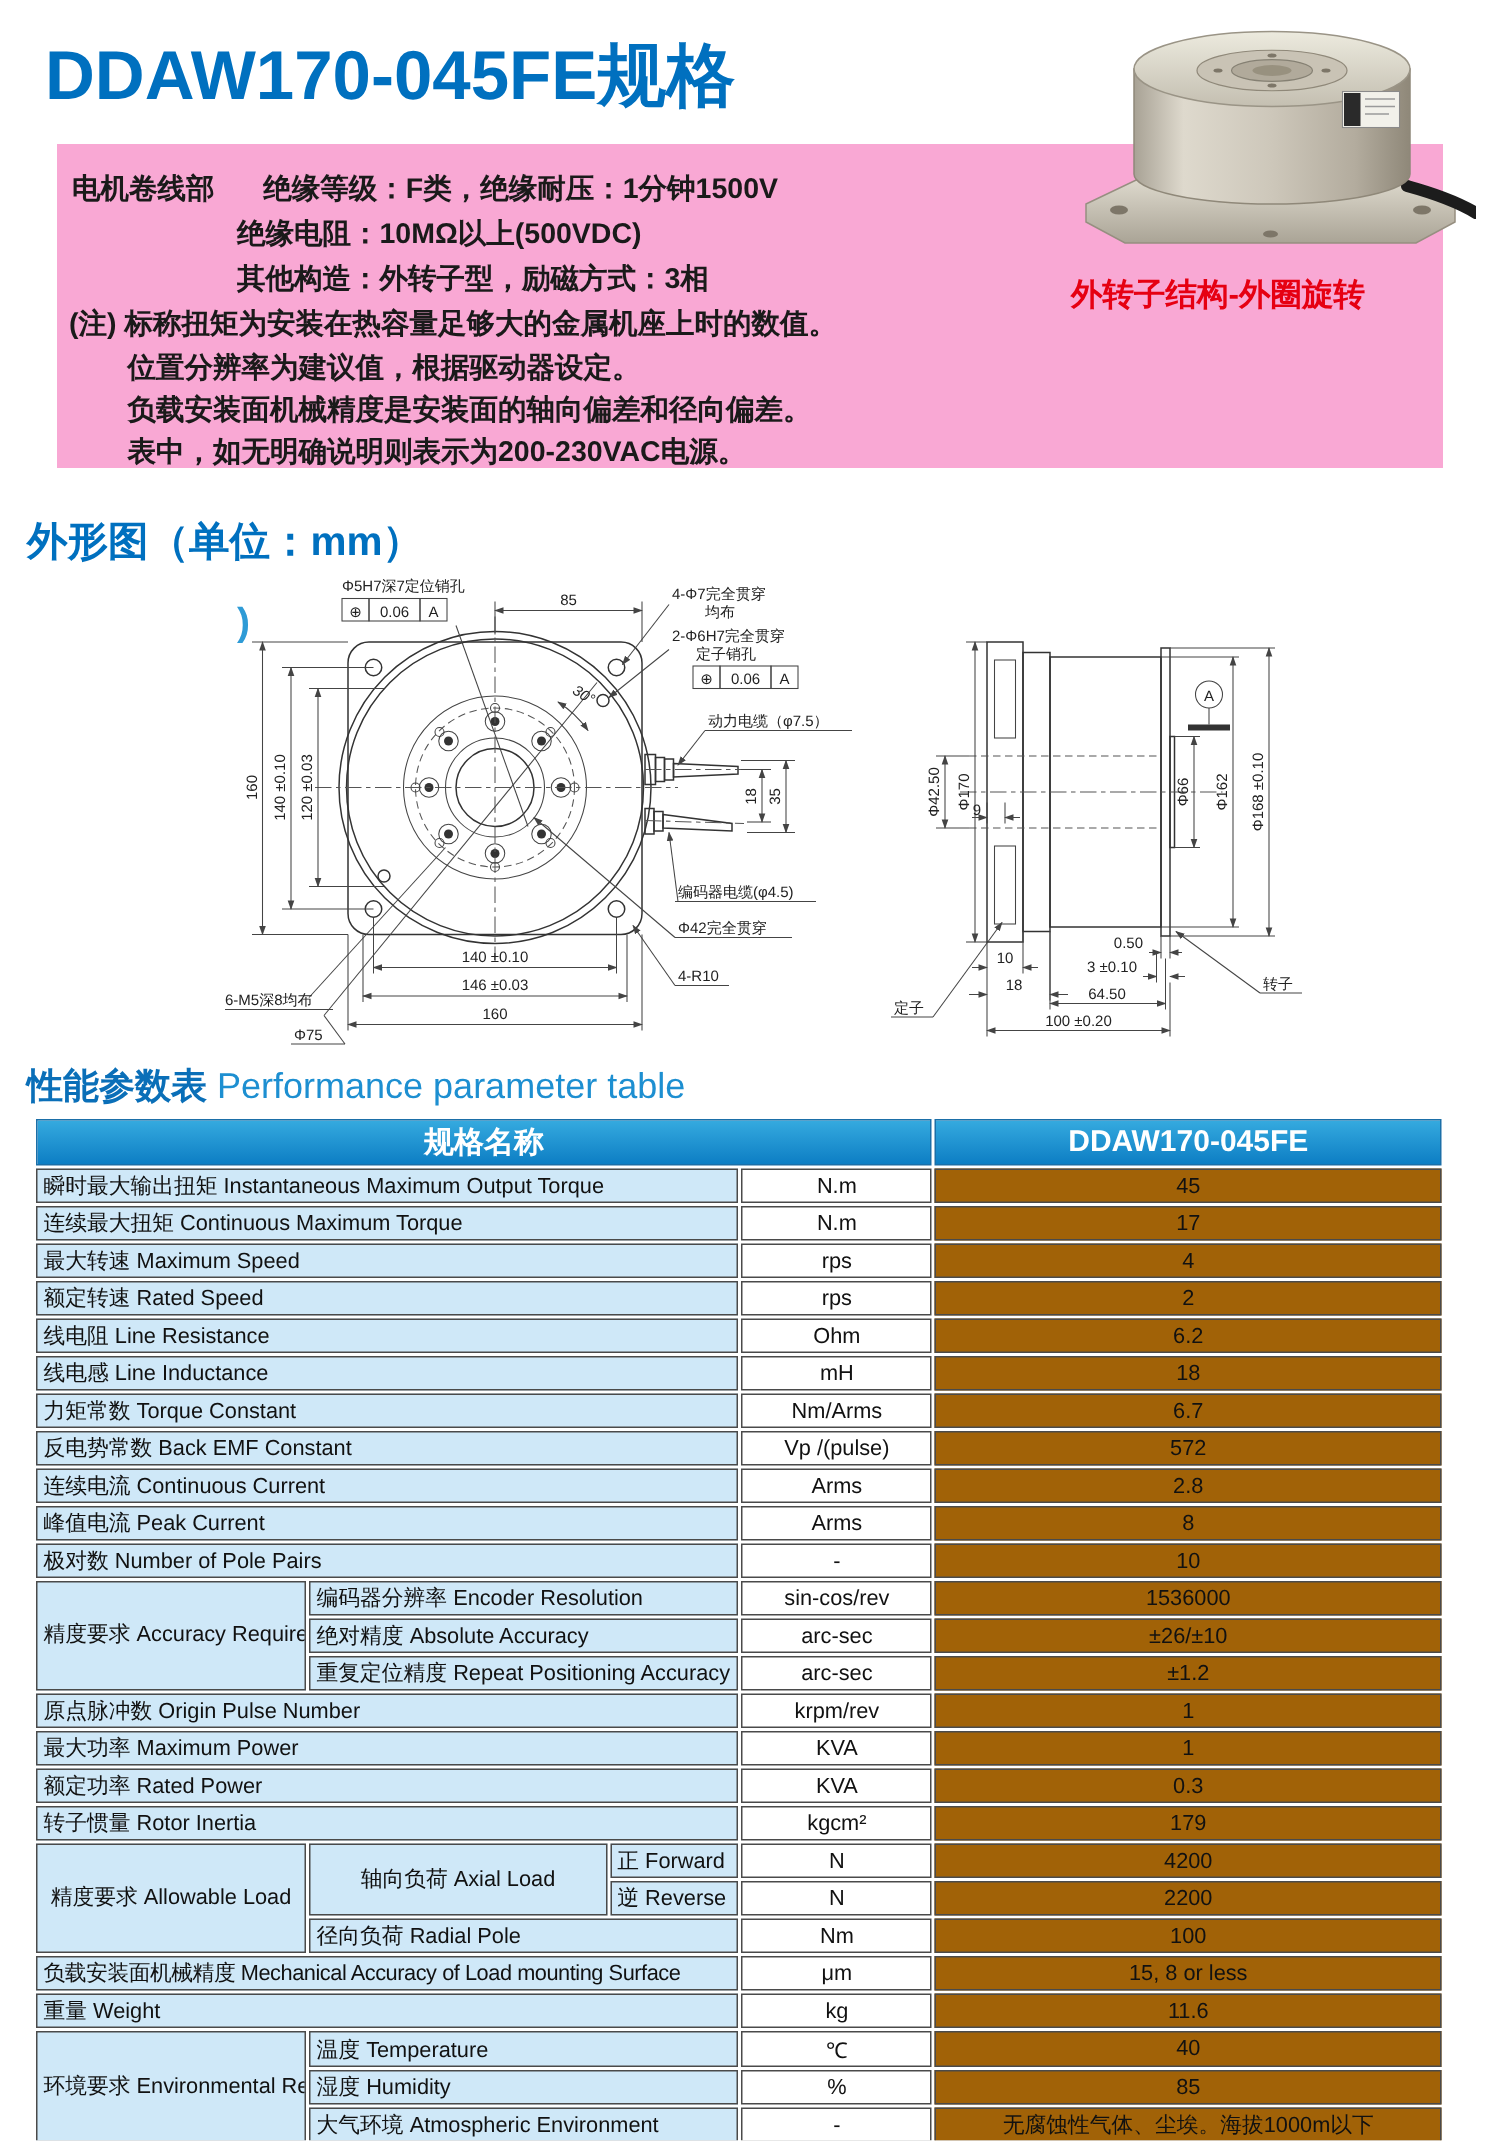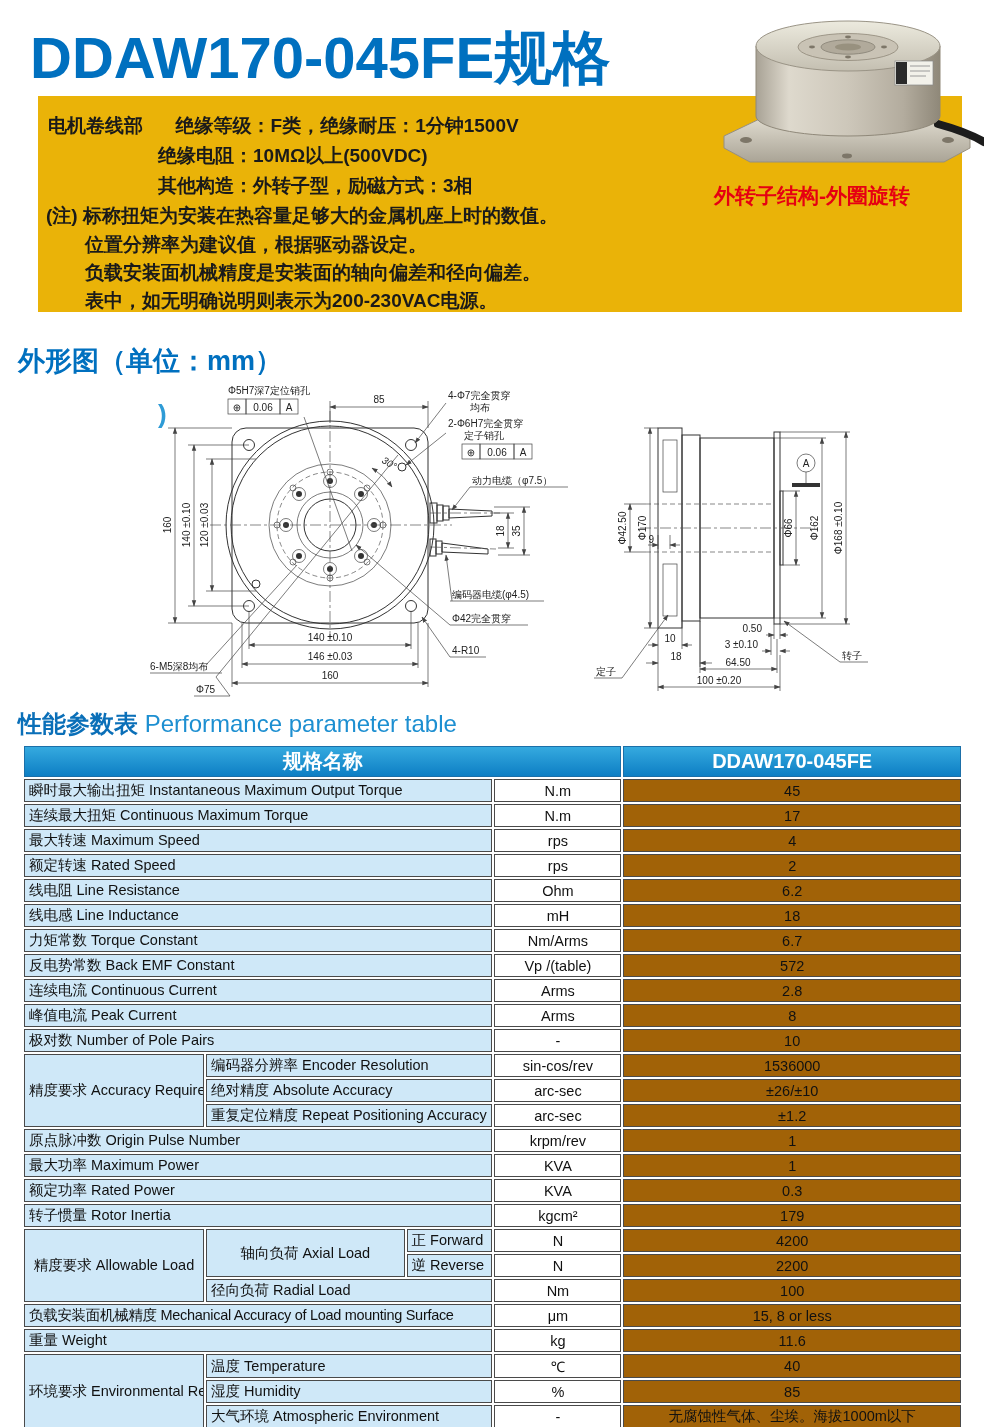--- a/index.html
+++ b/index.html
@@ -1,24 +1,24 @@
 <!DOCTYPE html>
 <html><head>
 <meta charset="utf-8">
 <style>
   * { margin:0; padding:0; box-sizing:border-box; }
   html,body { width:1000px; background:#ffffff; font-family:"Liberation Sans", sans-serif; }
   #page { position:relative; width:1000px; height:1427px; background:#fff; overflow:hidden; }
 
   
-  #main-title { position:absolute; left:30px; top:20px; font-size:58px; font-weight:bold;
+  #main-title { position:absolute; left:30px; top:20px; font-size:46px; font-weight:bold;
     color:#0070bf; letter-spacing:0px; }
 
   #info-box { position:absolute; left:38px; top:96px; width:924px; height:216px;
-    background:#eab308; }
+    background:#f9a8d4; }
   .info-line { position:absolute; font-size:19px; color:#1a1a1a; font-weight:600; white-space:nowrap; }
 
   #product-photo { position:absolute; left:712px; top:6px; width:272px; height:174px; }
   #product-caption { position:absolute; left:714px; top:182px; width:260px; font-size:21px;
     font-weight:bold; color:#e60012; white-space:nowrap; }
 
   
   #outline-title { position:absolute; left:18px; top:343px; font-size:27px; font-weight:bold; color:#0070bf; }
   #drawing { position:absolute; left:0; top:383px; width:1000px; height:330px; }
   .dwg-line { stroke:#333; stroke-width:1; fill:none; }
@@ -434,21 +434,21 @@
             <td class="unit">mH</td>
             <td class="val">18</td>
           </tr>
       <tr>
             <td class="lbl" colspan="3">力矩常数 Torque Constant</td>
             <td class="unit">Nm/Arms</td>
             <td class="val">6.7</td>
           </tr>
       <tr>
             <td class="lbl" colspan="3">反电势常数 Back EMF Constant</td>
-            <td class="unit">Vp /(table)</td>
+            <td class="unit">Vp /(pulse)</td>
             <td class="val">572</td>
           </tr>
       <tr>
             <td class="lbl" colspan="3">连续电流 Continuous Current</td>
             <td class="unit">Arms</td>
             <td class="val">2.8</td>
           </tr>
       <tr>
             <td class="lbl" colspan="3">峰值电流 Peak Current</td>
             <td class="unit">Arms</td>
@@ -505,21 +505,21 @@
             <td class="lbl">正 Forward</td>
             <td class="unit">N</td>
             <td class="val">4200</td>
           </tr>
       <tr>
             <td class="lbl">逆 Reverse</td>
             <td class="unit">N</td>
             <td class="val">2200</td>
           </tr>
       <tr>
-            <td class="lbl" colspan="2">径向负荷 Radial Load</td>
+            <td class="lbl" colspan="2">径向负荷 Radial Pole</td>
             <td class="unit">Nm</td>
             <td class="val">100</td>
           </tr>
       <tr>
             <td class="lbl squeeze" colspan="3">负载安装面机械精度 Mechanical Accuracy of Load mounting Surface</td>
             <td class="unit">μm</td>
             <td class="val">15, 8 or less</td>
           </tr>
       <tr>
             <td class="lbl" colspan="3">重量 Weight</td>

